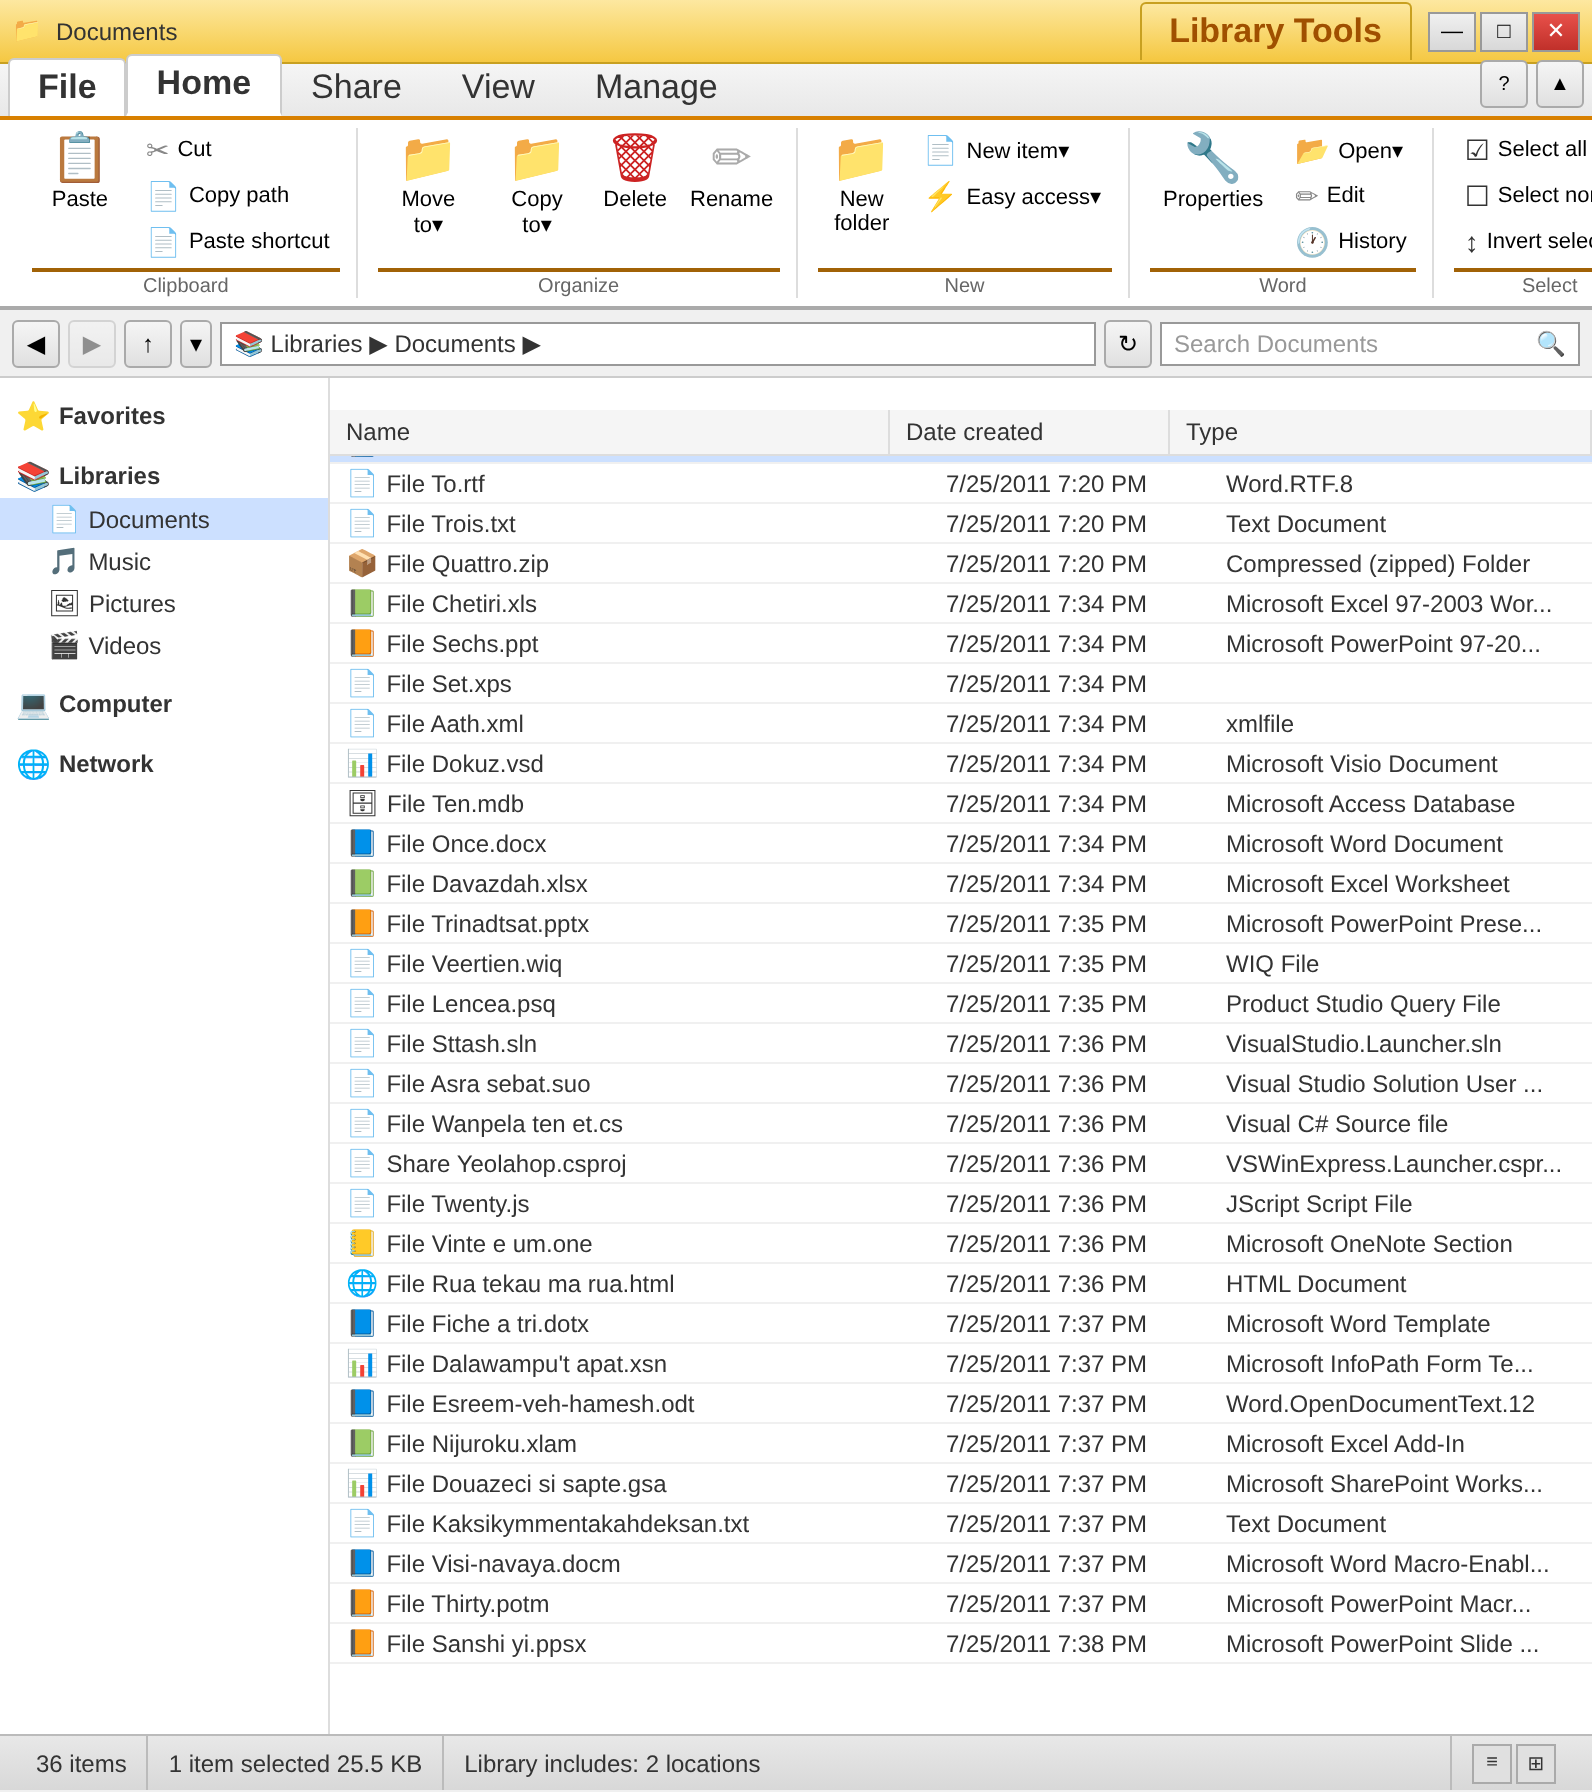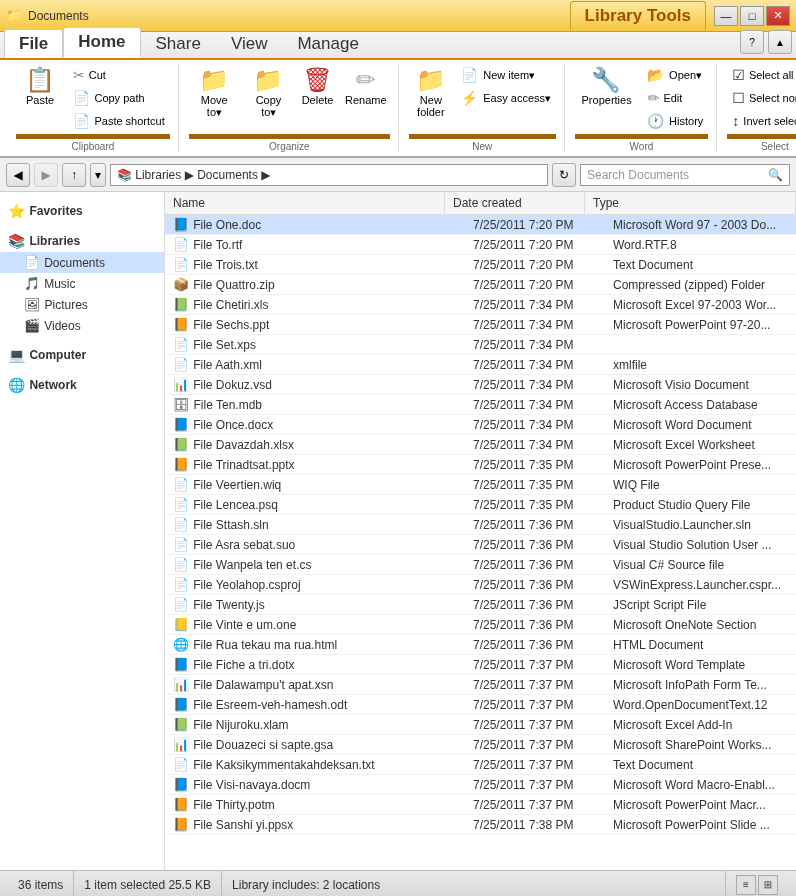--- a/index.html
+++ b/index.html
@@ -78,21 +78,21 @@
       display: flex;
       flex-direction: row;
       align-items: flex-start;
       gap: 4px;
       flex: 1;
     }
     .ribbon-group-label {
       font-size: 10px;
       color: #666;
       text-align: center;
-      border-top: 5px solid #a16207;
+      border-top: 2px solid #a16207;
       width: 100%;
       padding-top: 2px;
       margin-top: 2px;
     }
     .ribbon-btn {
       display: flex;
       flex-direction: column;
       align-items: center;
       padding: 3px 6px;
       cursor: pointer;
@@ -207,21 +207,21 @@
     .file-list {
       flex: 1;
       background: white;
       overflow-y: auto;
     }
     .file-list-header {
       display: flex;
       background: #f5f5f5;
       border-bottom: 1px solid #ddd;
       position: sticky;
-      top: 0;
+      top: 16px;
       z-index: 10;
     }
     .col-header {
       padding: 4px 8px;
       font-size: 12px;
       font-weight: normal;
       color: #333;
       border-right: 1px solid #ddd;
       cursor: pointer;
       white-space: nowrap;
@@ -658,21 +658,21 @@
     <div class="file-cell name">
       <span class="file-icon">📄</span>
       <span>File Wanpela ten et.cs</span>
     </div>
     <div class="file-cell date">7/25/2011 7:36 PM</div>
     <div class="file-cell type">Visual C# Source file</div>
   </div>
         <div class="file-row">
     <div class="file-cell name">
       <span class="file-icon">📄</span>
-      <span>File Yeolahop.csproj</span>
+      <span>Share Yeolahop.csproj</span>
     </div>
     <div class="file-cell date">7/25/2011 7:36 PM</div>
     <div class="file-cell type">VSWinExpress.Launcher.cspr...</div>
   </div>
         <div class="file-row">
     <div class="file-cell name">
       <span class="file-icon">📄</span>
       <span>File Twenty.js</span>
     </div>
     <div class="file-cell date">7/25/2011 7:36 PM</div>

